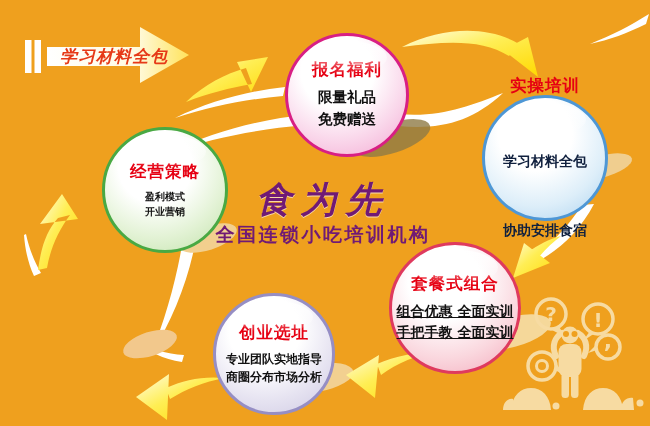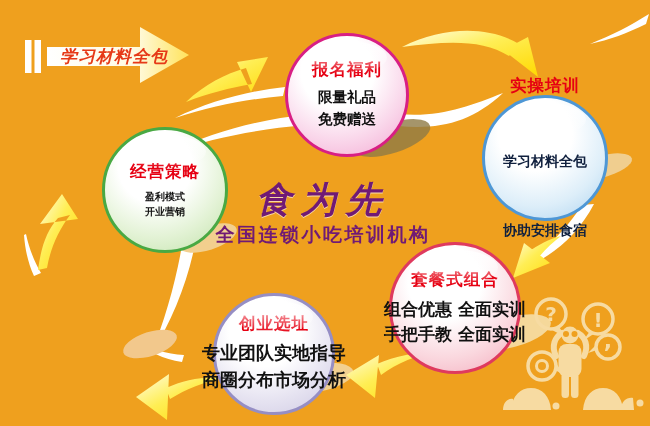--- a/index.html
+++ b/index.html
@@ -31,24 +31,24 @@
     background:radial-gradient(circle at 42% 30%,#fff 0%,#fff 34%,#F9D2E8 68%,#F2A6D0 100%);}
   .b-baoming p{font-size:14.5px;}
   .b-shicao  {left:482px;top:95px; width:126px;height:126px;border:3px solid #4E97D5;
     background:radial-gradient(circle at 42% 30%,#fff 0%,#fff 34%,#DDEEf9 66%,#A9D1EE 100%);}
   .b-shicao p{font-size:14px;color:#10203E;margin-top:48px;}
   .b-jingying{left:102px;top:127px;width:126px;height:126px;border:3px solid #49A943;
     background:radial-gradient(circle at 42% 30%,#fff 0%,#fff 34%,#E2F2D4 66%,#C0E1A8 100%);}
   .b-jingying p{font-size:10px;}
   .b-taocan  {left:389px;top:242px;width:132px;height:132px;border:3px solid #DF3A5E;
     background:radial-gradient(circle at 42% 30%,#fff 0%,#fff 32%,#FAD7DE 66%,#F3A7B9 100%);}
-  .b-taocan p{font-size:17px;}
+  .b-taocan p{font-size:14px;text-decoration:underline;}
   .b-chuangye{left:213px;top:293px;width:122px;height:122px;border:3px solid #968EC4;
     background:radial-gradient(circle at 42% 30%,#fff 0%,#fff 34%,#E6E3F1 66%,#CDC8E2 100%);}
-  .b-chuangye p{font-size:18px;font-family:Liberation Mono, monospace;}
+  .b-chuangye p{font-size:12px;}
   .b-dianmian{left:33px;top:268px;width:114px;height:114px;border:3px solid #EBB07A;
     background:radial-gradient(circle at 42% 30%,#fff 0%,#fff 34%,#F8E0C4 66%,#F1C6A0 100%);}
   .b-dianmian p{font-size:13.5px;}
 </style>
 </head>
 <body>
 
 <div id="stage">
 
   <svg id="bg" width="650" height="426" viewBox="0 0 650 426">

